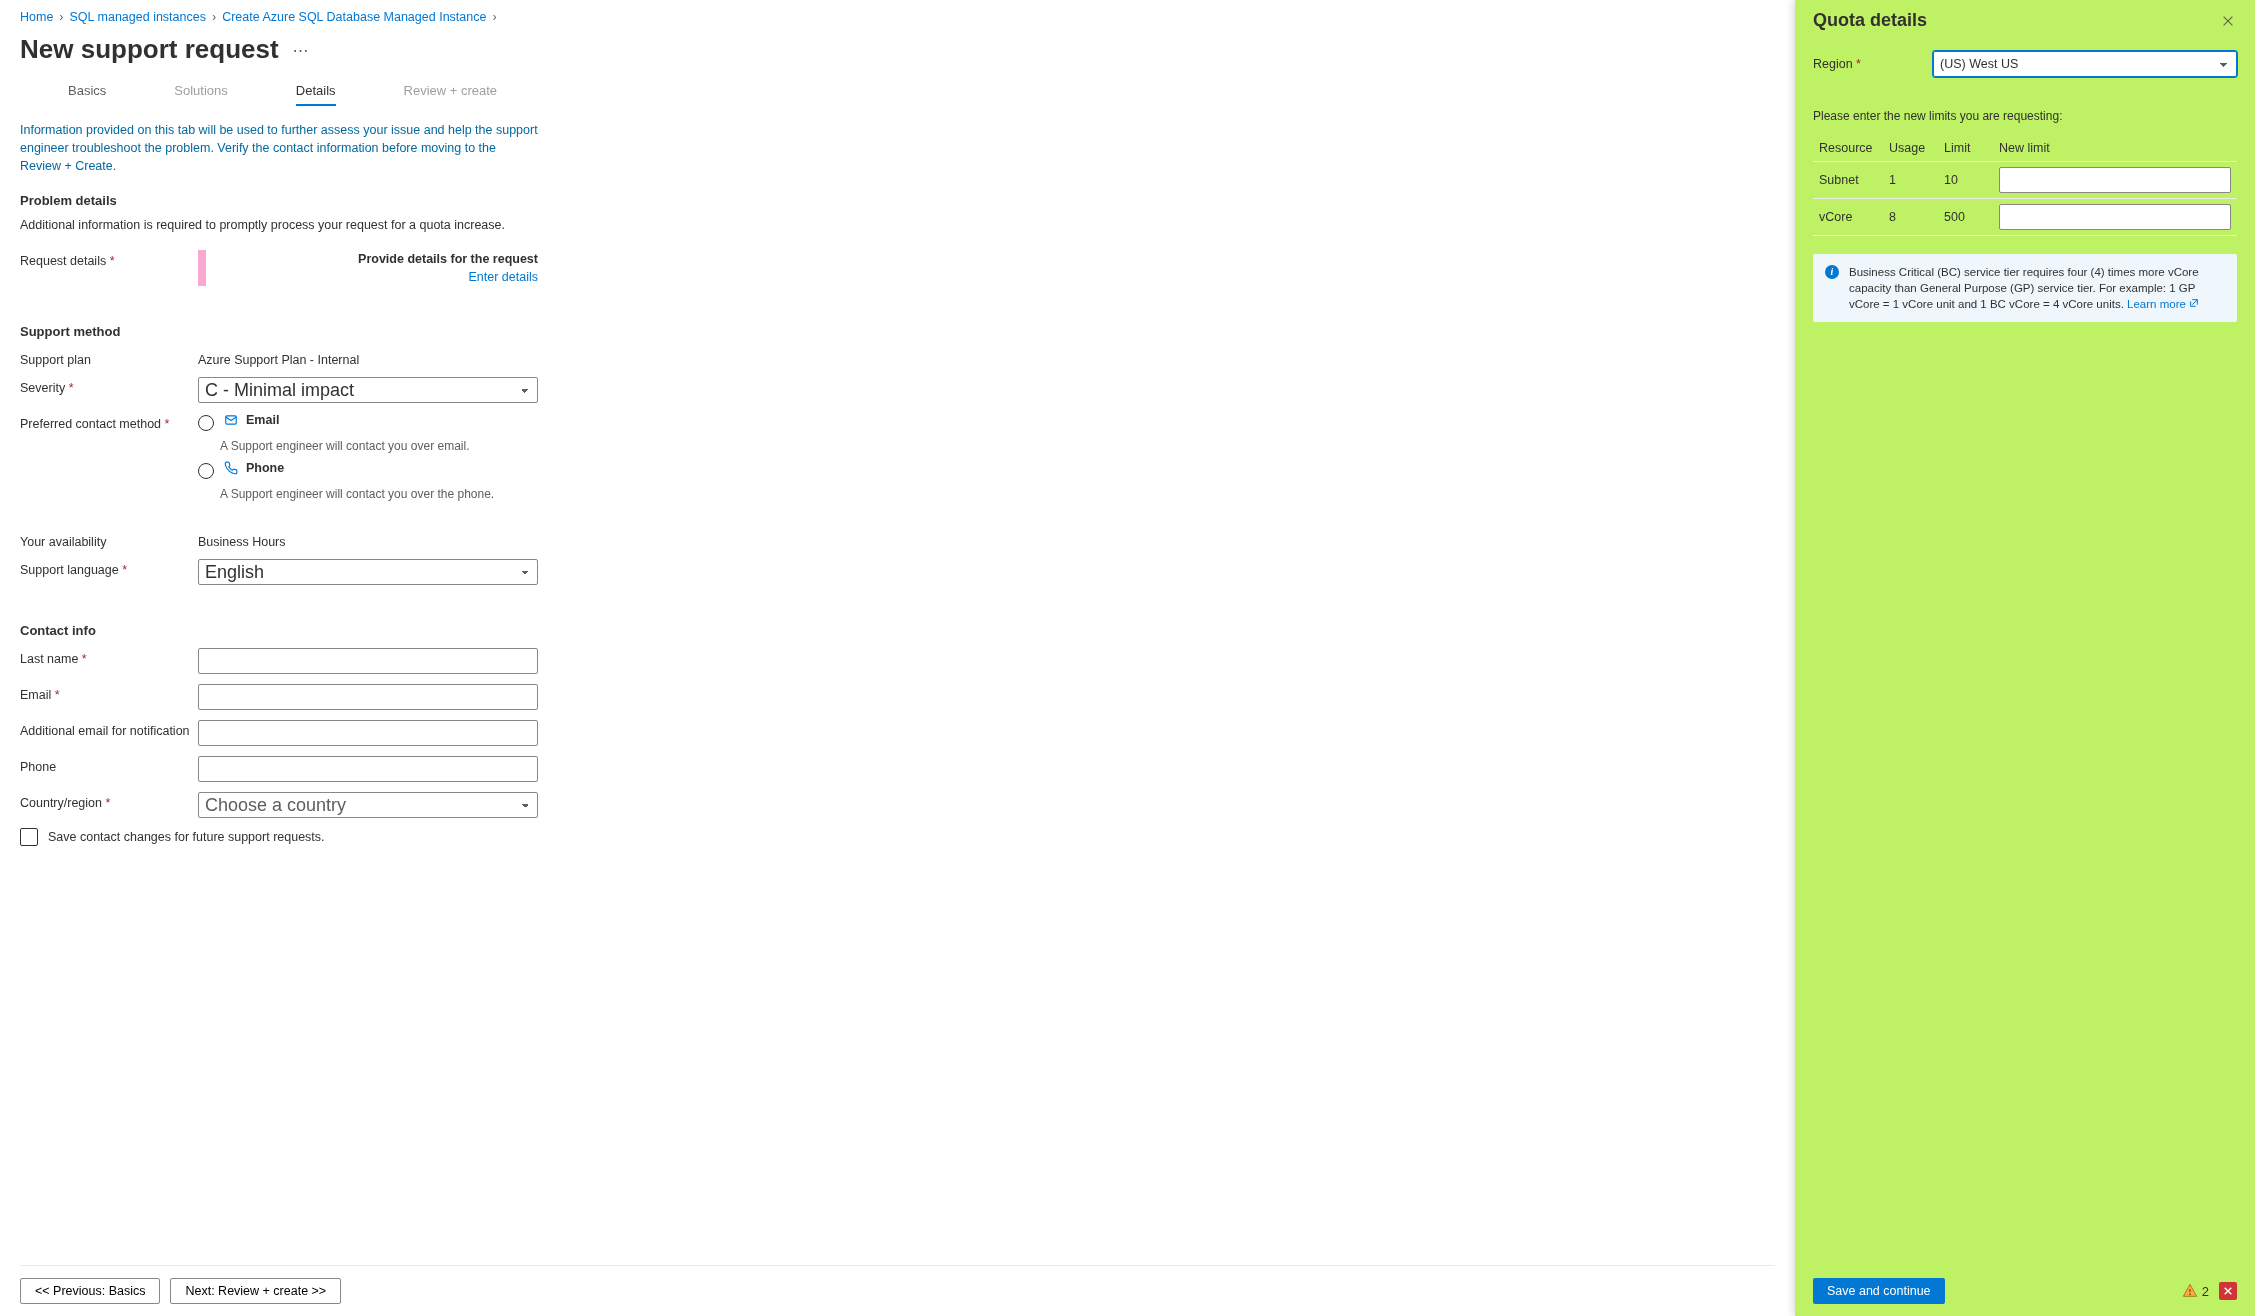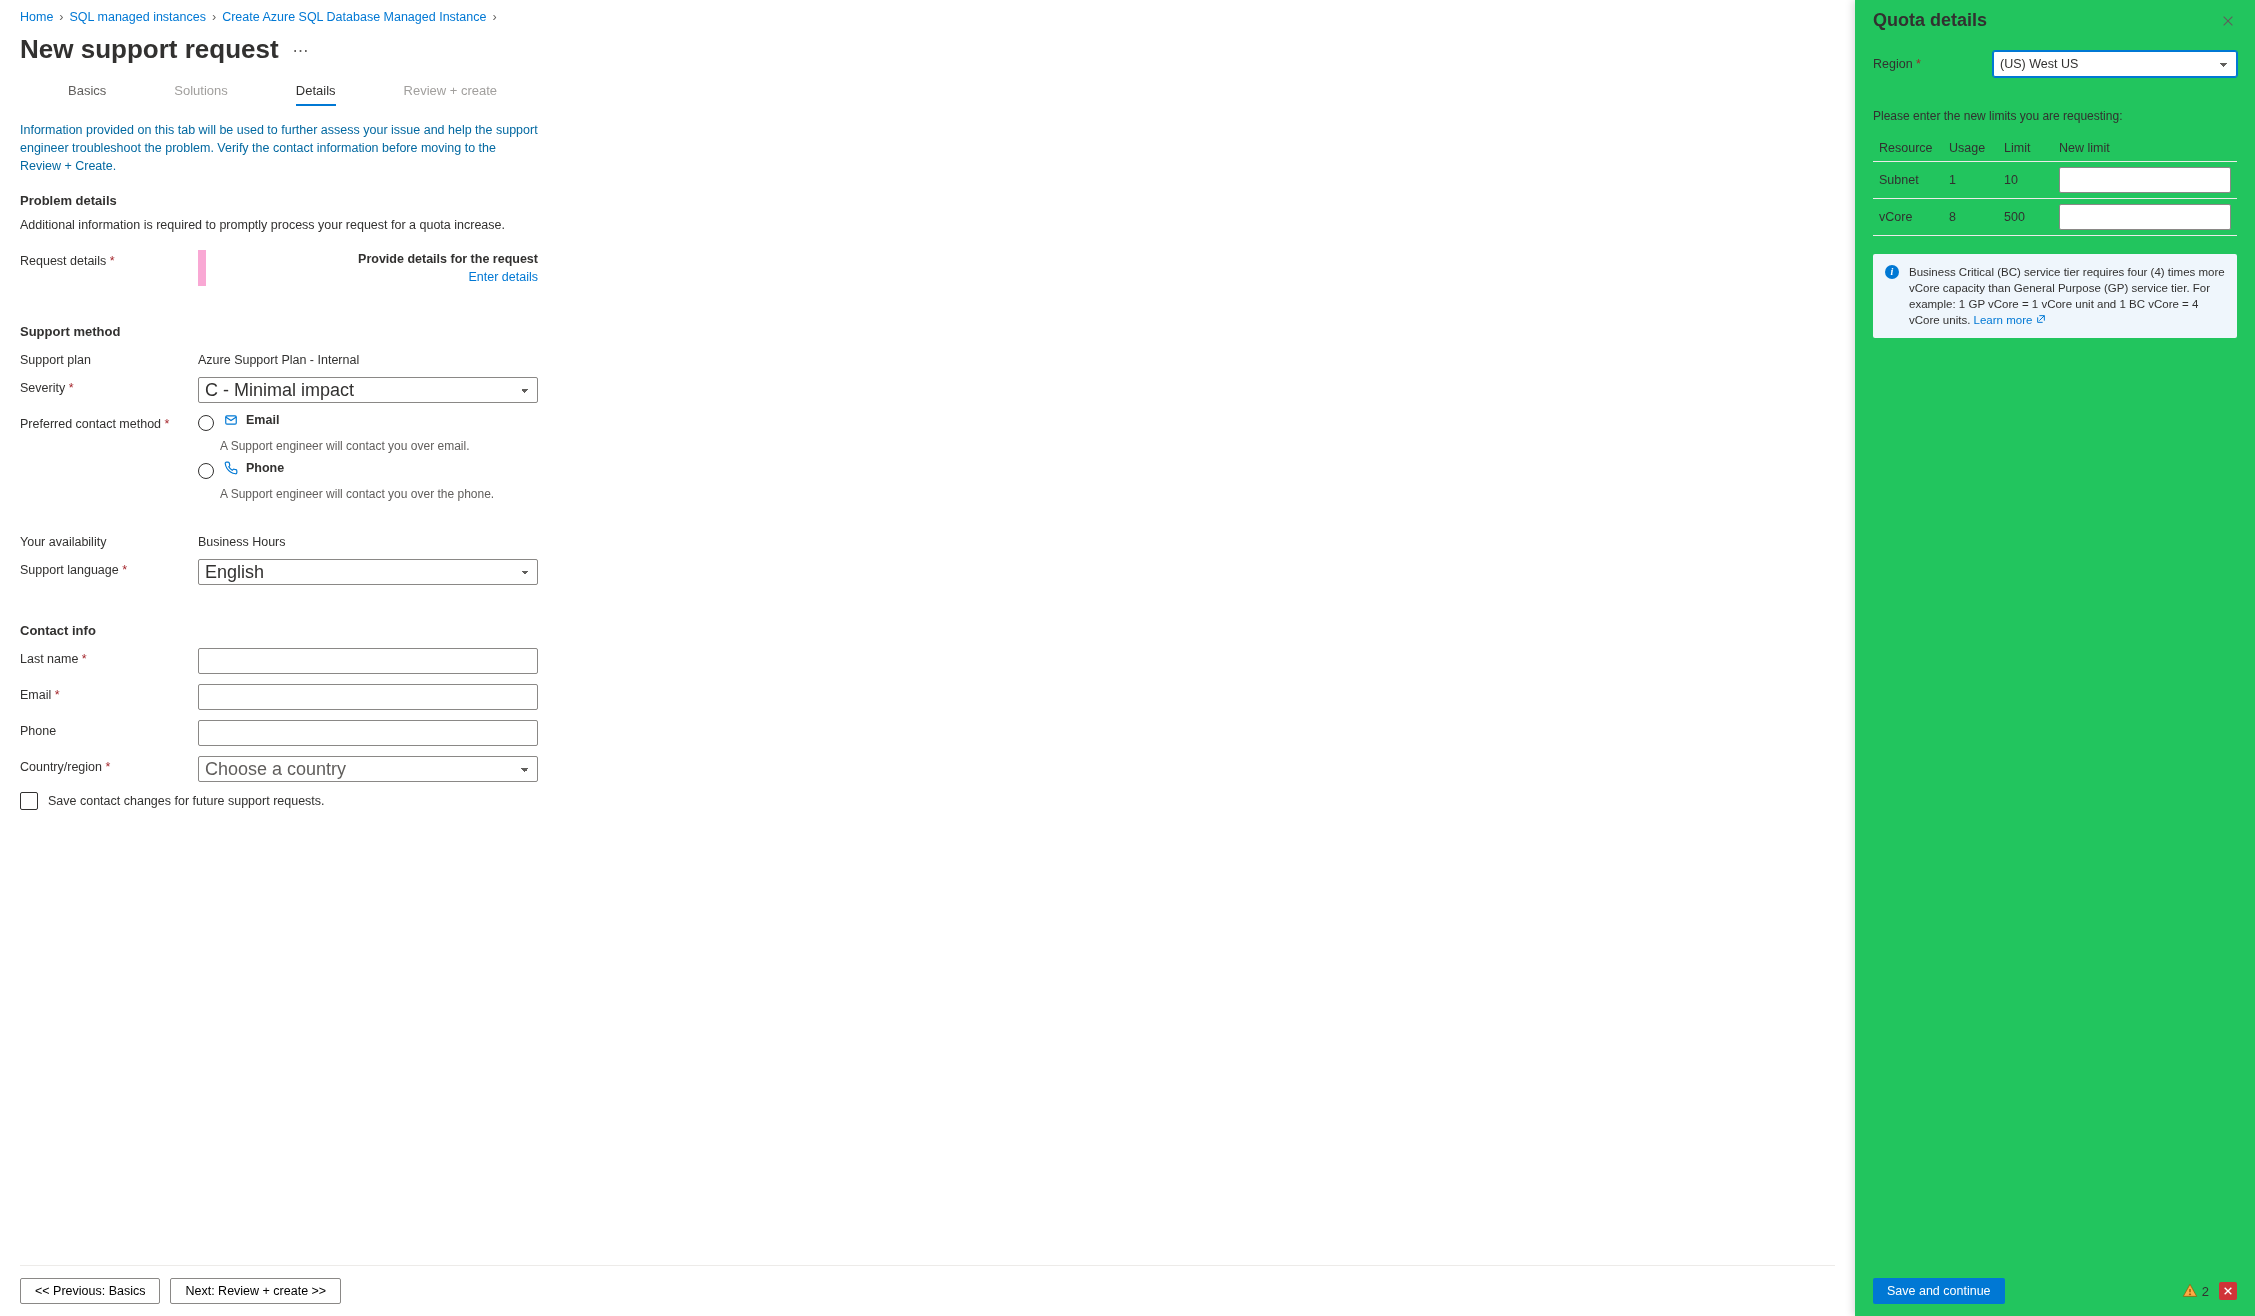--- a/index.html
+++ b/index.html
@@ -142,26 +142,26 @@
     background: #fff;
     border: 1px solid #8a8886;
     border-radius: 2px;
     padding: 5px 14px;
     font-size: 12.5px;
     cursor: pointer;
     font-family: inherit;
   }
   
   .side-panel {
-    width: 400px;
+    width: 460px;
     flex-shrink: 0;
     box-shadow: -2px 0 8px rgba(0,0,0,0.15);
     display: flex;
     flex-direction: column;
-    background: #22c55e;
+    background: #bef264;
   }
   .panel-header {
     display: flex;
     justify-content: space-between;
     align-items: center;
     padding: 10px 18px 8px 18px;
   }
   .panel-title { font-size: 18px; font-weight: 600; }
   .close-x {
     width: 18px; height: 18px;
@@ -410,20 +410,24 @@
         <div class="form-val"><input type="text" style=""></div>
       </div>
 
       <div class="form-row">
         <div class="form-label">
           <span>Email</span> <span class="req">*</span>
         </div>
         <div class="form-val"><input type="text" style=""></div>
       </div>
 
+      <div class="form-row">
+        <div class="form-label">Additional email for notification</div>
+        <div class="form-val"><input type="text" style=""></div>
+      </div>
 
       <div class="form-row">
         <div class="form-label">Phone</div>
         <div class="form-val"><input type="text" style=""></div>
       </div>
 
       <div class="form-row">
         <div class="form-label">
           <span>Country/region</span> <span class="req">*</span>
         </div>

